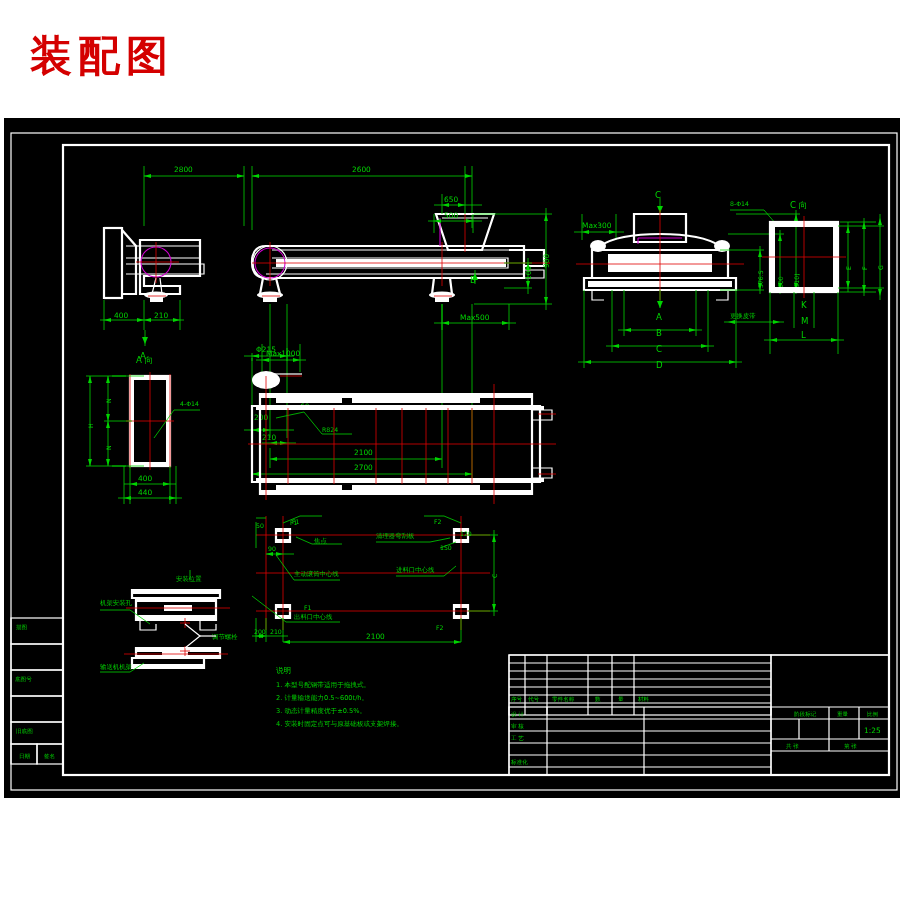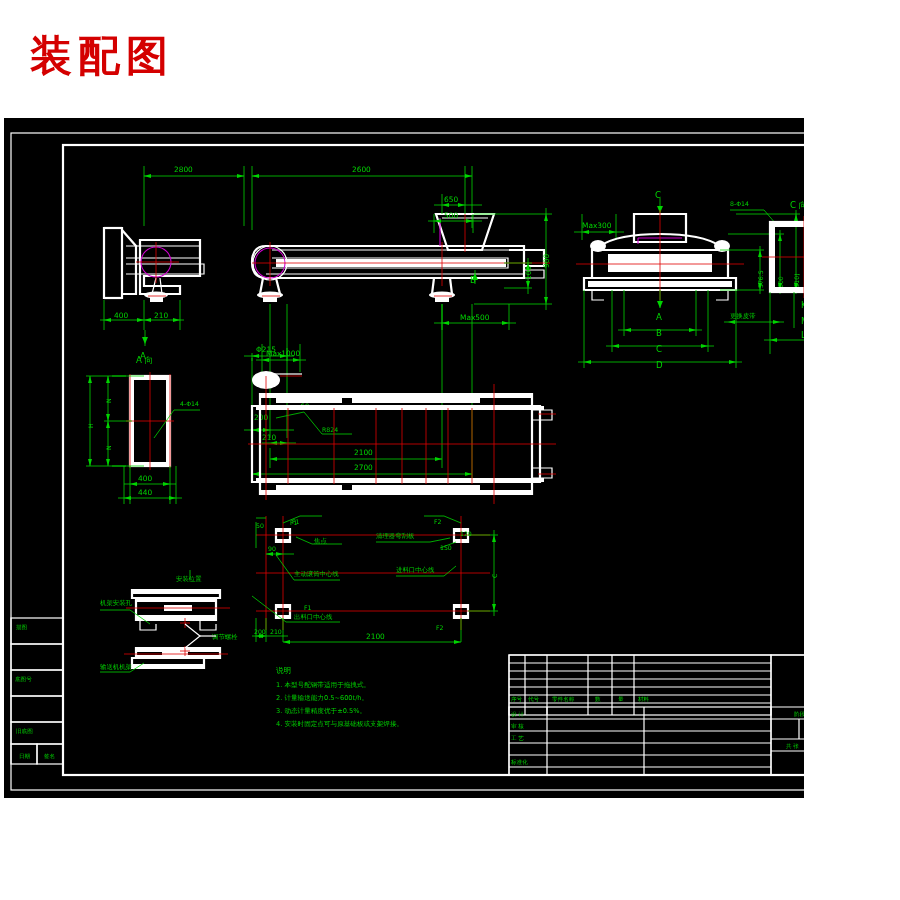--- a/index.html
+++ b/index.html
@@ -1,16 +1,16 @@
 <!DOCTYPE html>
 <html><head>
 <meta charset="utf-8">
 <style>
   html,body{margin:0;padding:0;background:#ffffff;}
-  #root{position:relative;width:804px;height:900px;background:#ffffff;
+  #root{position:relative;width:900px;height:900px;background:#ffffff;
         font-family:"DejaVu Sans","Liberation Sans",sans-serif;overflow:hidden;}
   #title{position:absolute;left:30px;top:28px;color:#d40000;font-size:42px;
          font-family:"DejaVu Serif","Liberation Serif",serif;font-weight:700;letter-spacing:6px;}
   #canvas{position:absolute;left:4px;top:118px;width:900px;height:680px;background:#000000;}
   svg{display:block;}
   .w{stroke:#ffffff;fill:none;stroke-width:1.2;}
   .w2{stroke:#ffffff;fill:none;stroke-width:2.2;}
   .wf{fill:#ffffff;stroke:none;}
   .g{stroke:#00d400;fill:none;stroke-width:0.8;}
   .gf{fill:#00d400;stroke:none;}

